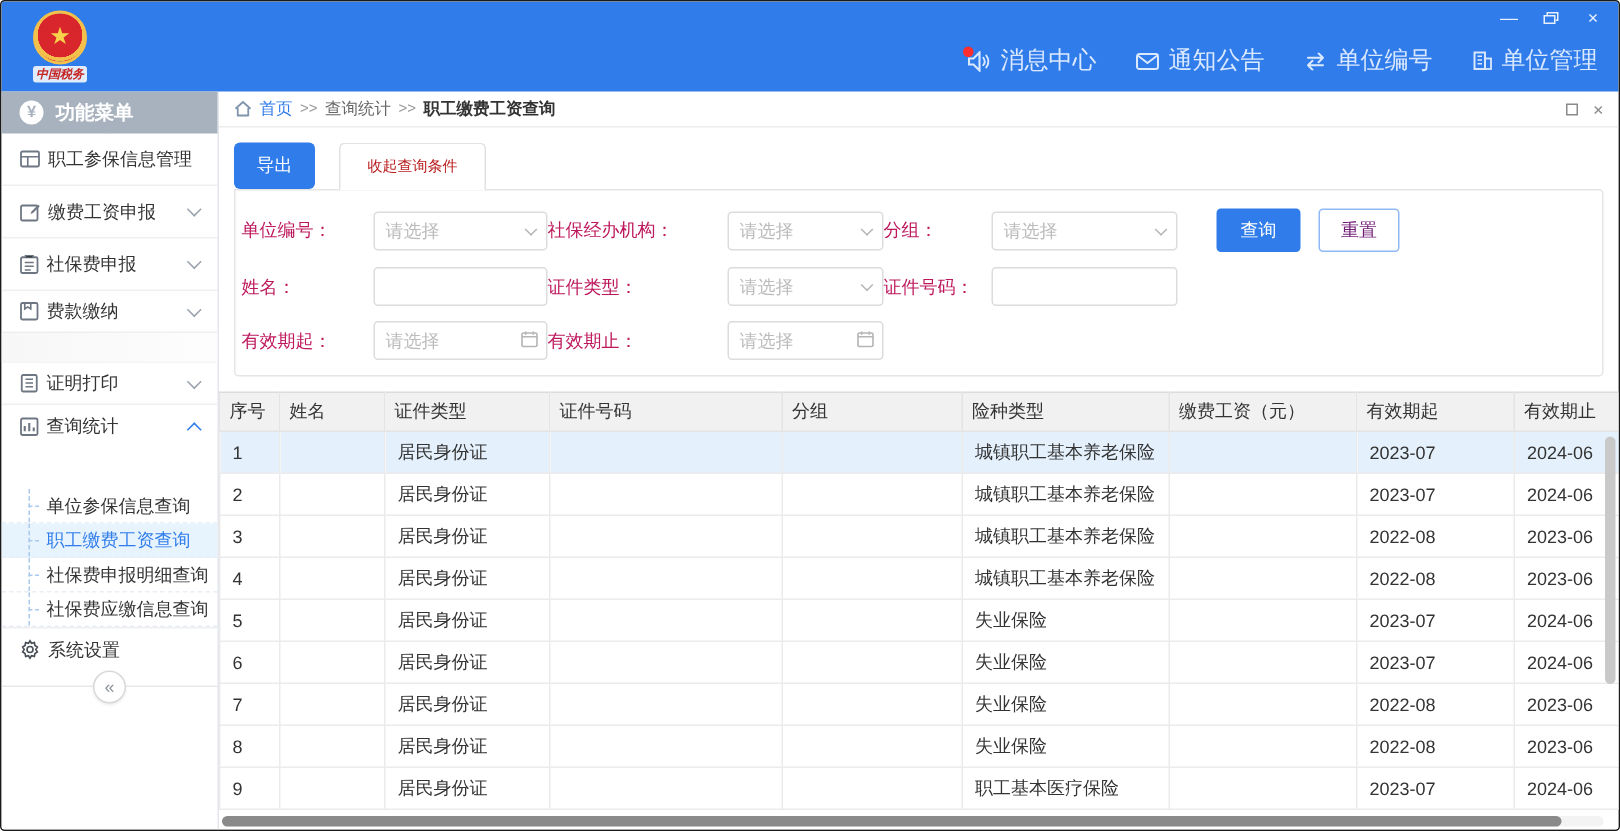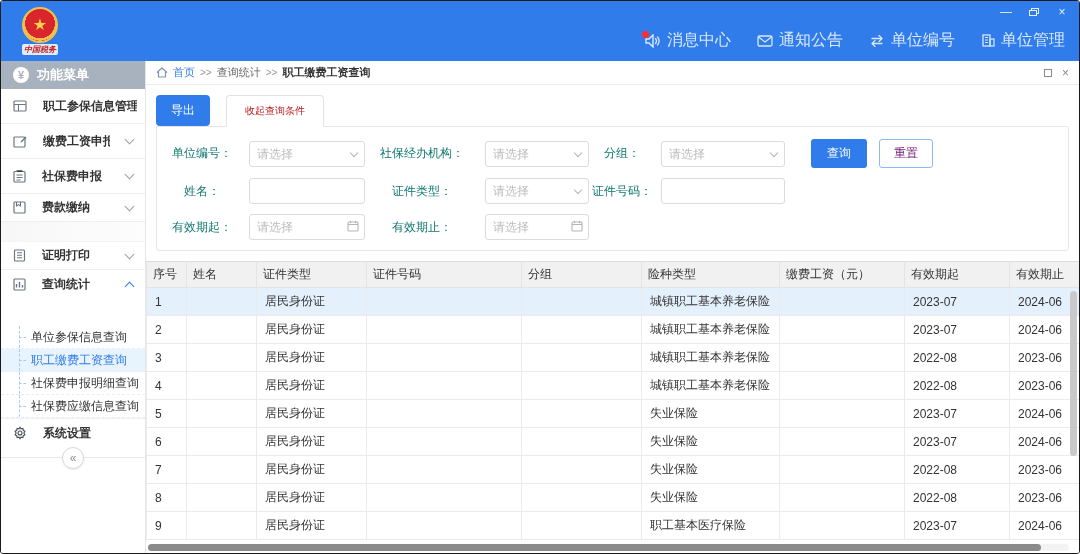--- a/index.html
+++ b/index.html
@@ -24,21 +24,21 @@
 
   
   .body-row { flex:1; display:flex; min-height:0; }
 
   
   .sidebar { width:145px; background:#fff; border-right:1px solid #e3e6ea; display:flex; flex-direction:column; flex:0 0 auto; }
   .sidebar-header { height:28px; background:#a8b2be; display:flex; align-items:center; gap:8px; padding-left:12px; color:#fff; font-size:13px; font-weight:bold; position:relative; }
   .sidebar-header::after { content:""; position:absolute; left:50%; bottom:-5px; margin-left:-5px; border:5px solid transparent; border-top-color:#a8b2be; }
   .yen-circle { width:16px; height:16px; border-radius:50%; background:#fff; color:#a8b2be; font-size:11px; font-weight:bold; display:flex; align-items:center; justify-content:center; }
   .menu { flex:1; overflow:hidden; }
-  .menu-item { display:flex; align-items:center; gap:16px; padding:0 8px 0 12px; border-bottom:1px solid #efefef; color:#333; font-size:12px; cursor:pointer;font-weight:bold; }
+  .menu-item { display:flex; align-items:center; gap:5px; padding:0 8px 0 12px; border-bottom:1px solid #efefef; color:#333; font-size:12px; cursor:pointer; }
   .menu-item.h35 { height:35px; } .menu-item.h28 { height:28px; }
   .menu-item .mi-label { flex:1; white-space:nowrap; overflow:hidden; }
   .menu-item svg { flex:0 0 auto; }
   .chev { width:7px; height:7px; border-right:1.5px solid #9aa2ad; border-bottom:1.5px solid #9aa2ad; transform:rotate(45deg); margin-right:4px; margin-top:-3px; }
   .chev.up { transform:rotate(-135deg); margin-top:4px; border-color:#2f7cea; }
   .redacted-item { height:20px; border-bottom:1px solid #f4f4f4; background:linear-gradient(90deg,#f7f7f7,#fdfdfd); }
   .submenu { border-bottom:1px solid #efefef;margin-top:28px; }
   .submenu-item { height:23px; display:flex; align-items:center; font-size:12px; color:#333; padding-left:30px; position:relative; cursor:pointer; border-bottom:1px dashed #e8eef6; }
   .submenu-item::before { content:""; position:absolute; left:18px; top:0; bottom:0; border-left:1px dashed #a9c9ef; }
   .submenu-item::after { content:""; position:absolute; left:18px; top:50%; width:7px; border-top:1px dashed #a9c9ef; }
@@ -55,21 +55,21 @@
   .panel-controls { margin-left:auto; display:flex; gap:10px; align-items:center; color:#8a8a8a; }
   .pc-box { width:8px; height:8px; border:1px solid #8a8a8a; cursor:pointer; }
   .pc-x { font-size:12px; cursor:pointer; line-height:1; }
 
   .action-row { padding:10px 10px 0 10px; display:flex; align-items:flex-end; gap:16px; flex:0 0 auto; }
   .btn-export { background:#2f7cea; color:#fff; border:none; border-radius:4px; font-size:12px; padding:7px 15px; cursor:pointer; margin-bottom:0; }
   .tab-collapse { background:#fff; border:1px solid #e2e2e2; border-bottom:1px solid #fff; border-radius:4px 4px 0 0; color:#b91c1c; font-size:10px; padding:8px 18px; cursor:pointer; position:relative; z-index:2; margin-bottom:-1px; }
 
   .query-panel { margin:0 10px; border:1px solid #e5e5e5; border-radius:0 3px 3px 3px; padding:12px 8px 10px 4px; flex:0 0 auto; }
   .q-grid { display:grid; grid-template-columns:88px 116px 120px 104px 72px 124px auto; row-gap:10px; align-items:center; font-size:12px; }
-  .q-label { text-align:center; color:#0f766e; padding-right:6px; white-space:nowrap; }
+  .q-label { text-align:left; color:#be185d; padding-right:6px; white-space:nowrap; }
   .q-field { position:relative; height:26px; }
   .q-field input { width:100%; height:26px; border:1px solid #dcdcdc; border-radius:3px; padding:0 18px 0 7px; font-size:12px; color:#333; font-family:inherit; }
   .q-field input::placeholder { color:#bcbcbc; }
   .sel-chev { position:absolute; right:8px; top:9px; width:6px; height:6px; border-right:1.3px solid #b5b5b5; border-bottom:1.3px solid #b5b5b5; transform:rotate(45deg); pointer-events:none; }
   .cal-ico { position:absolute; right:6px; top:6px; pointer-events:none; }
   .q-buttons { display:flex; gap:12px; padding-left:26px; }
   .btn-query { background:#2f7cea; color:#fff; border:none; border-radius:3px; font-size:12px; padding:6px 16px; cursor:pointer; }
   .btn-reset { background:#fff; color:#701a75; border:1px solid #8fb9f5; border-radius:3px; font-size:12px; padding:5px 14px; cursor:pointer; }
 
   .table-zone { margin-top:10px; position:relative; flex:0 0 auto; }

